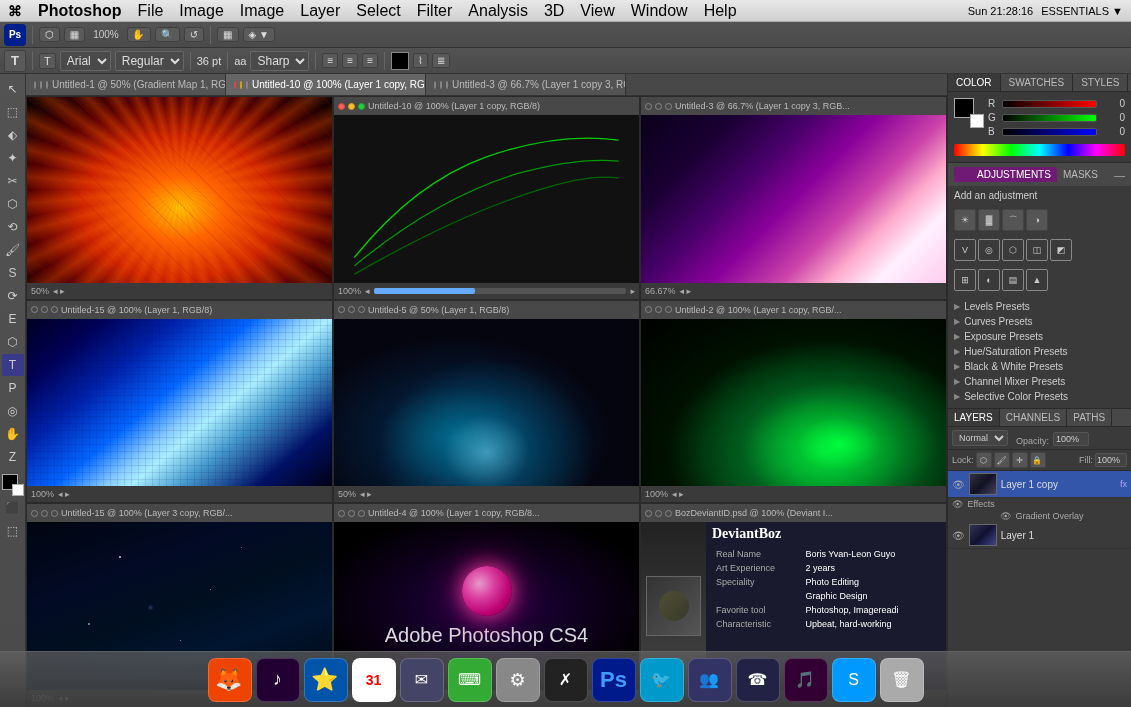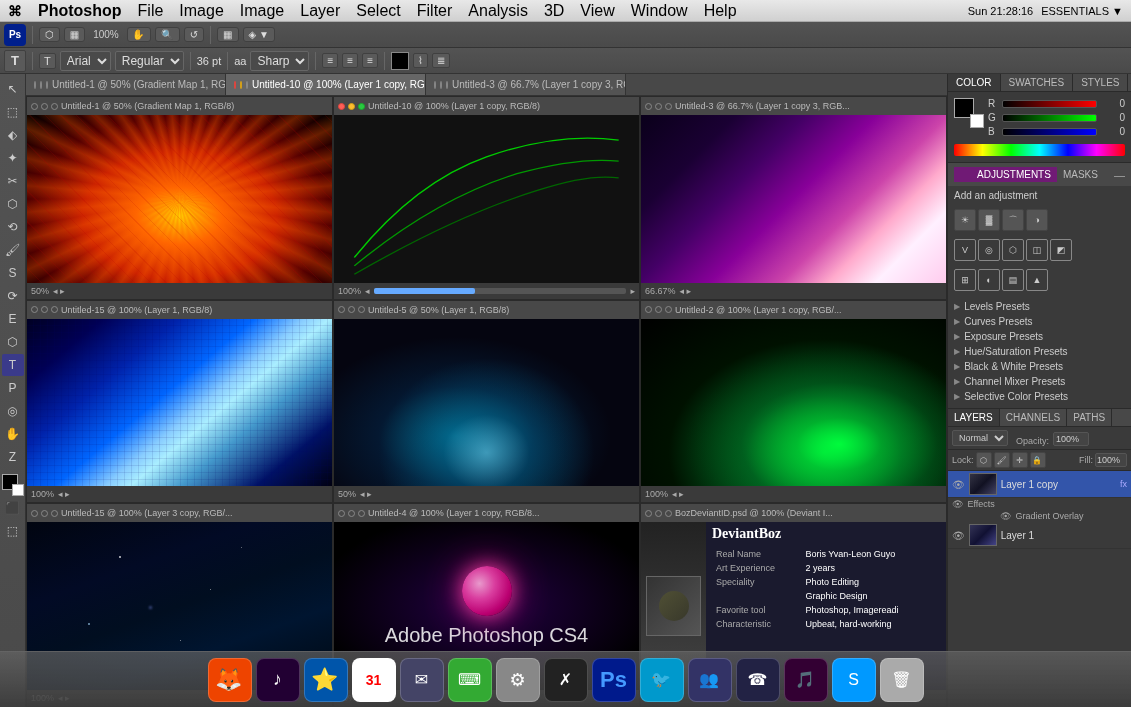--- a/index.html
+++ b/index.html
@@ -312,26 +312,20 @@
         <div class="tab-dot"></div>
         <div class="tab-dot"></div>
         <div class="tab-dot"></div>
         <span>Untitled-3 @ 66.7% (Layer 1 copy 3, RGB...</span>
       </div>
     </div>
 
     <div class="canvas-grid">
 
       <div class="canvas-cell">
-        <div class="cell-titlebar">
-          <div class="tab-dot" style="width:7px;height:7px;"></div>
-          <div class="tab-dot" style="width:7px;height:7px;"></div>
-          <div class="tab-dot" style="width:7px;height:7px;"></div>
-          <span>Untitled-1 @ 50% (Gradient Map 1, RGB/8)</span>
-        </div>
         <div class="cell-canvas">
           <div class="fire-overlay"></div>
           <div class="fire-rays"></div>
 
           <div style="position:absolute;inset:0;background:repeating-linear-gradient(45deg,transparent,transparent 10px,rgba(180,0,0,0.15) 10px,rgba(180,0,0,0.15) 11px);"></div>
         </div>
         <div class="cell-statusbar">
           <span>50%</span>
           <span style="margin-left:4px;">◂ ▸</span>
         </div>

